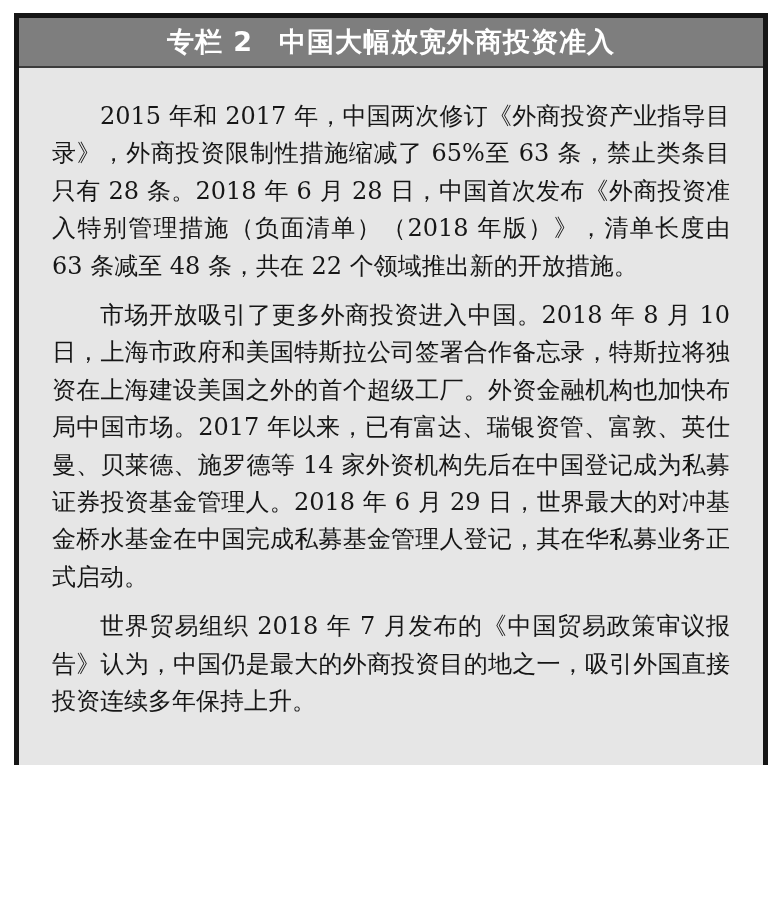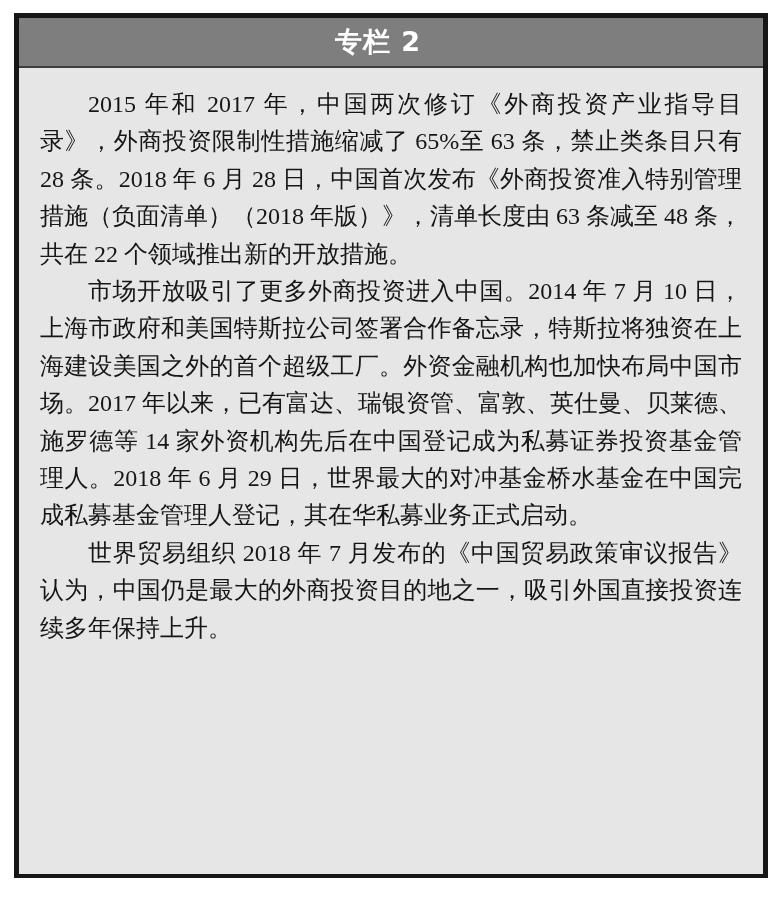--- a/index.html
+++ b/index.html
@@ -3,21 +3,21 @@
 <meta charset="utf-8">
 <style>
   html, body {
     margin: 0;
     padding: 0;
     background: #ffffff;
   }
   .page {
     position: relative;
     width: 782px;
-    height: 878px;
+    height: 765px;
     background: #ffffff;
     overflow: hidden;
   }
   .panel {
     position: absolute;
     left: 14px;
     top: 13px;
     width: 754px;
     height: 866px;
     box-sizing: border-box;
@@ -47,33 +47,33 @@
   }
   .panel-body {
     box-sizing: border-box;
     padding: 18px 21px 0 21px;
     font-family: "DejaVu Serif", "Liberation Serif", serif;
     font-size: 24px;
     line-height: 37.4px;
     color: #161616;
   }
   .panel-body p {
-    margin: 0;
+    margin: 12px;
     text-indent: 2em;
     text-align: justify;
-    font-family: Liberation Serif, serif;
   }
 </style>
 </head>
 <body>
 
 <div class="page">
   <div class="panel">
     <div class="panel-header">
       <span class="header-label">专栏 2</span>
+      <span class="header-title">中国大幅放宽外商投资准入</span>
     </div>
     <div class="panel-body">
       <p>2015 年和 2017 年，中国两次修订《外商投资产业指导目录》，外商投资限制性措施缩减了 65%至 63 条，禁止类条目只有 28 条。2018 年 6 月 28 日，中国首次发布《外商投资准入特别管理措施（负面清单）（2018 年版）》，清单长度由 63 条减至 48 条，共在 22 个领域推出新的开放措施。</p>
-      <p>市场开放吸引了更多外商投资进入中国。2014 年 7 月 10 日，上海市政府和美国特斯拉公司签署合作备忘录，特斯拉将独资在上海建设美国之外的首个超级工厂。外资金融机构也加快布局中国市场。2017 年以来，已有富达、瑞银资管、富敦、英仕曼、贝莱德、施罗德等 14 家外资机构先后在中国登记成为私募证券投资基金管理人。2018 年 6 月 29 日，世界最大的对冲基金桥水基金在中国完成私募基金管理人登记，其在华私募业务正式启动。</p>
+      <p>市场开放吸引了更多外商投资进入中国。2018 年 8 月 10 日，上海市政府和美国特斯拉公司签署合作备忘录，特斯拉将独资在上海建设美国之外的首个超级工厂。外资金融机构也加快布局中国市场。2017 年以来，已有富达、瑞银资管、富敦、英仕曼、贝莱德、施罗德等 14 家外资机构先后在中国登记成为私募证券投资基金管理人。2018 年 6 月 29 日，世界最大的对冲基金桥水基金在中国完成私募基金管理人登记，其在华私募业务正式启动。</p>
       <p>世界贸易组织 2018 年 7 月发布的《中国贸易政策审议报告》认为，中国仍是最大的外商投资目的地之一，吸引外国直接投资连续多年保持上升。</p>
     </div>
   </div>
 </div>
 
 </body></html>

